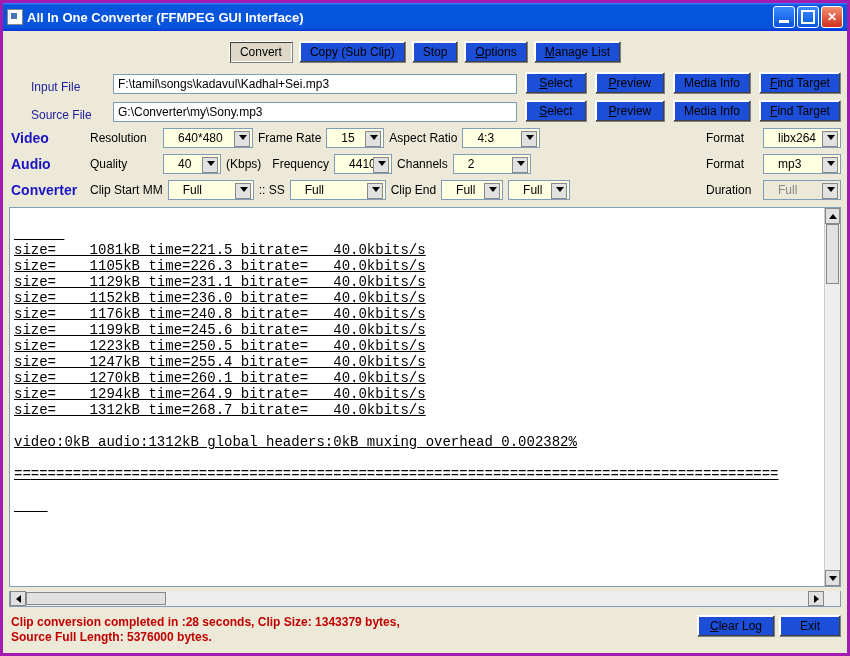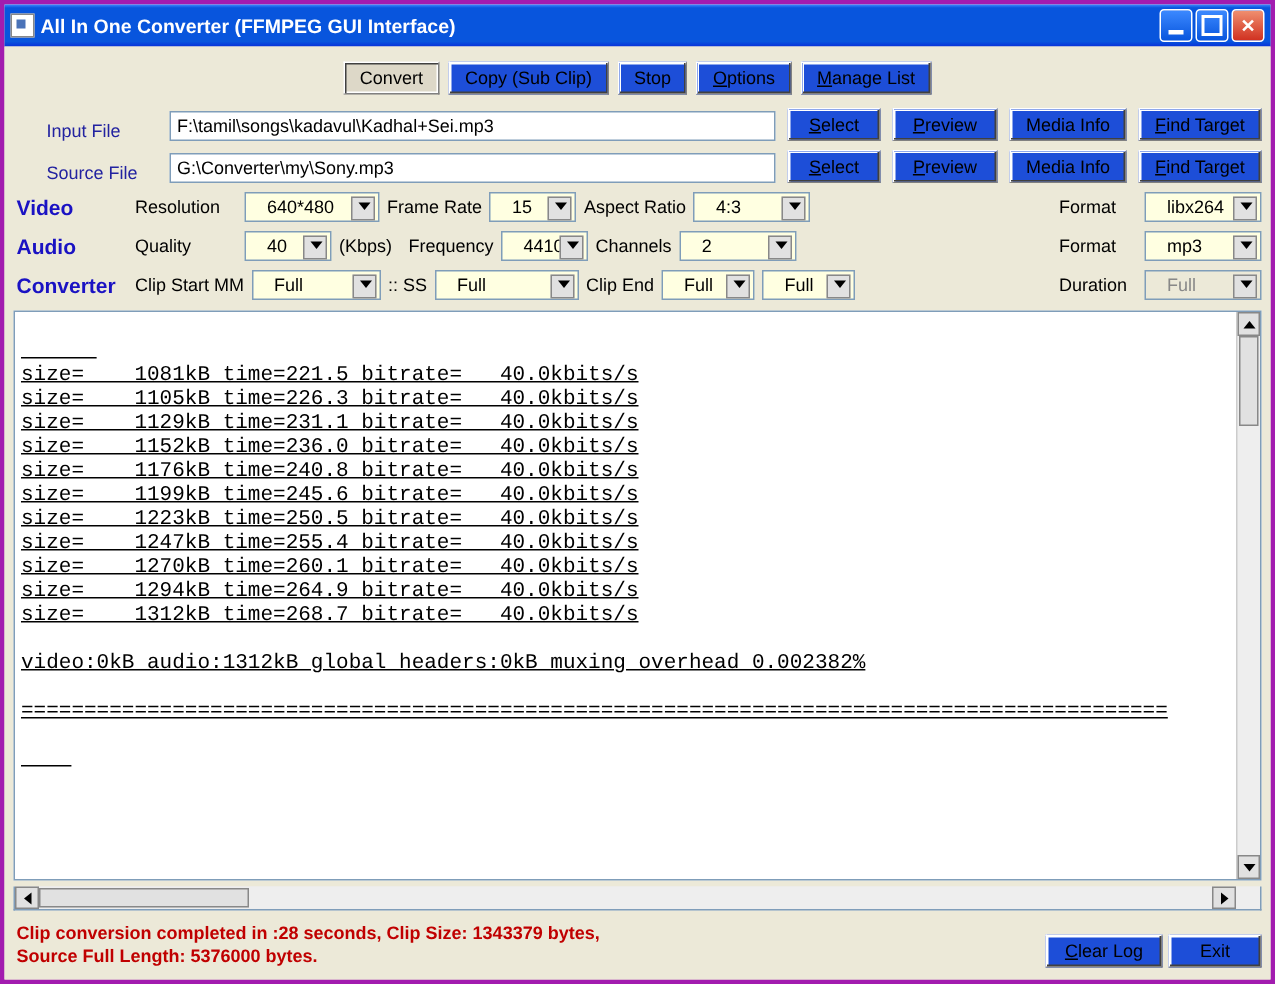--- a/index.html
+++ b/index.html
@@ -209,21 +209,21 @@
   .hsb-btn { width:16px; background:#e1e1e1; border:1px solid #888; display:flex;align-items:center;justify-content:center;}
   .hsb-track { flex:1; position:relative; background:#eee;}
   .hsb-thumb { position:absolute; left:0; top:1px; bottom:1px; width:140px; background:#e1e1e1; border:1px solid #888;}
   .hsb-btn .ar { width:0;height:0;border-top:4px solid transparent;border-bottom:4px solid transparent;}
   .hsb-btn.left .ar{ border-right:5px solid #000;}
   .hsb-btn.right .ar{ border-left:5px solid #000;}
   .corner-grip { width: 16px; background: #eee; }
 
   .status-row {
     display: flex;
-    align-items: flex-end;
+    align-items: flex-start;
     gap: 4px;
     padding: 4px 0 2px 0;
   }
   .status-text {
     color: #c00000;
     font-size: 12px;
     font-weight: bold;
     line-height: 1.25;
     flex: 1;
     padding-left: 2px;

